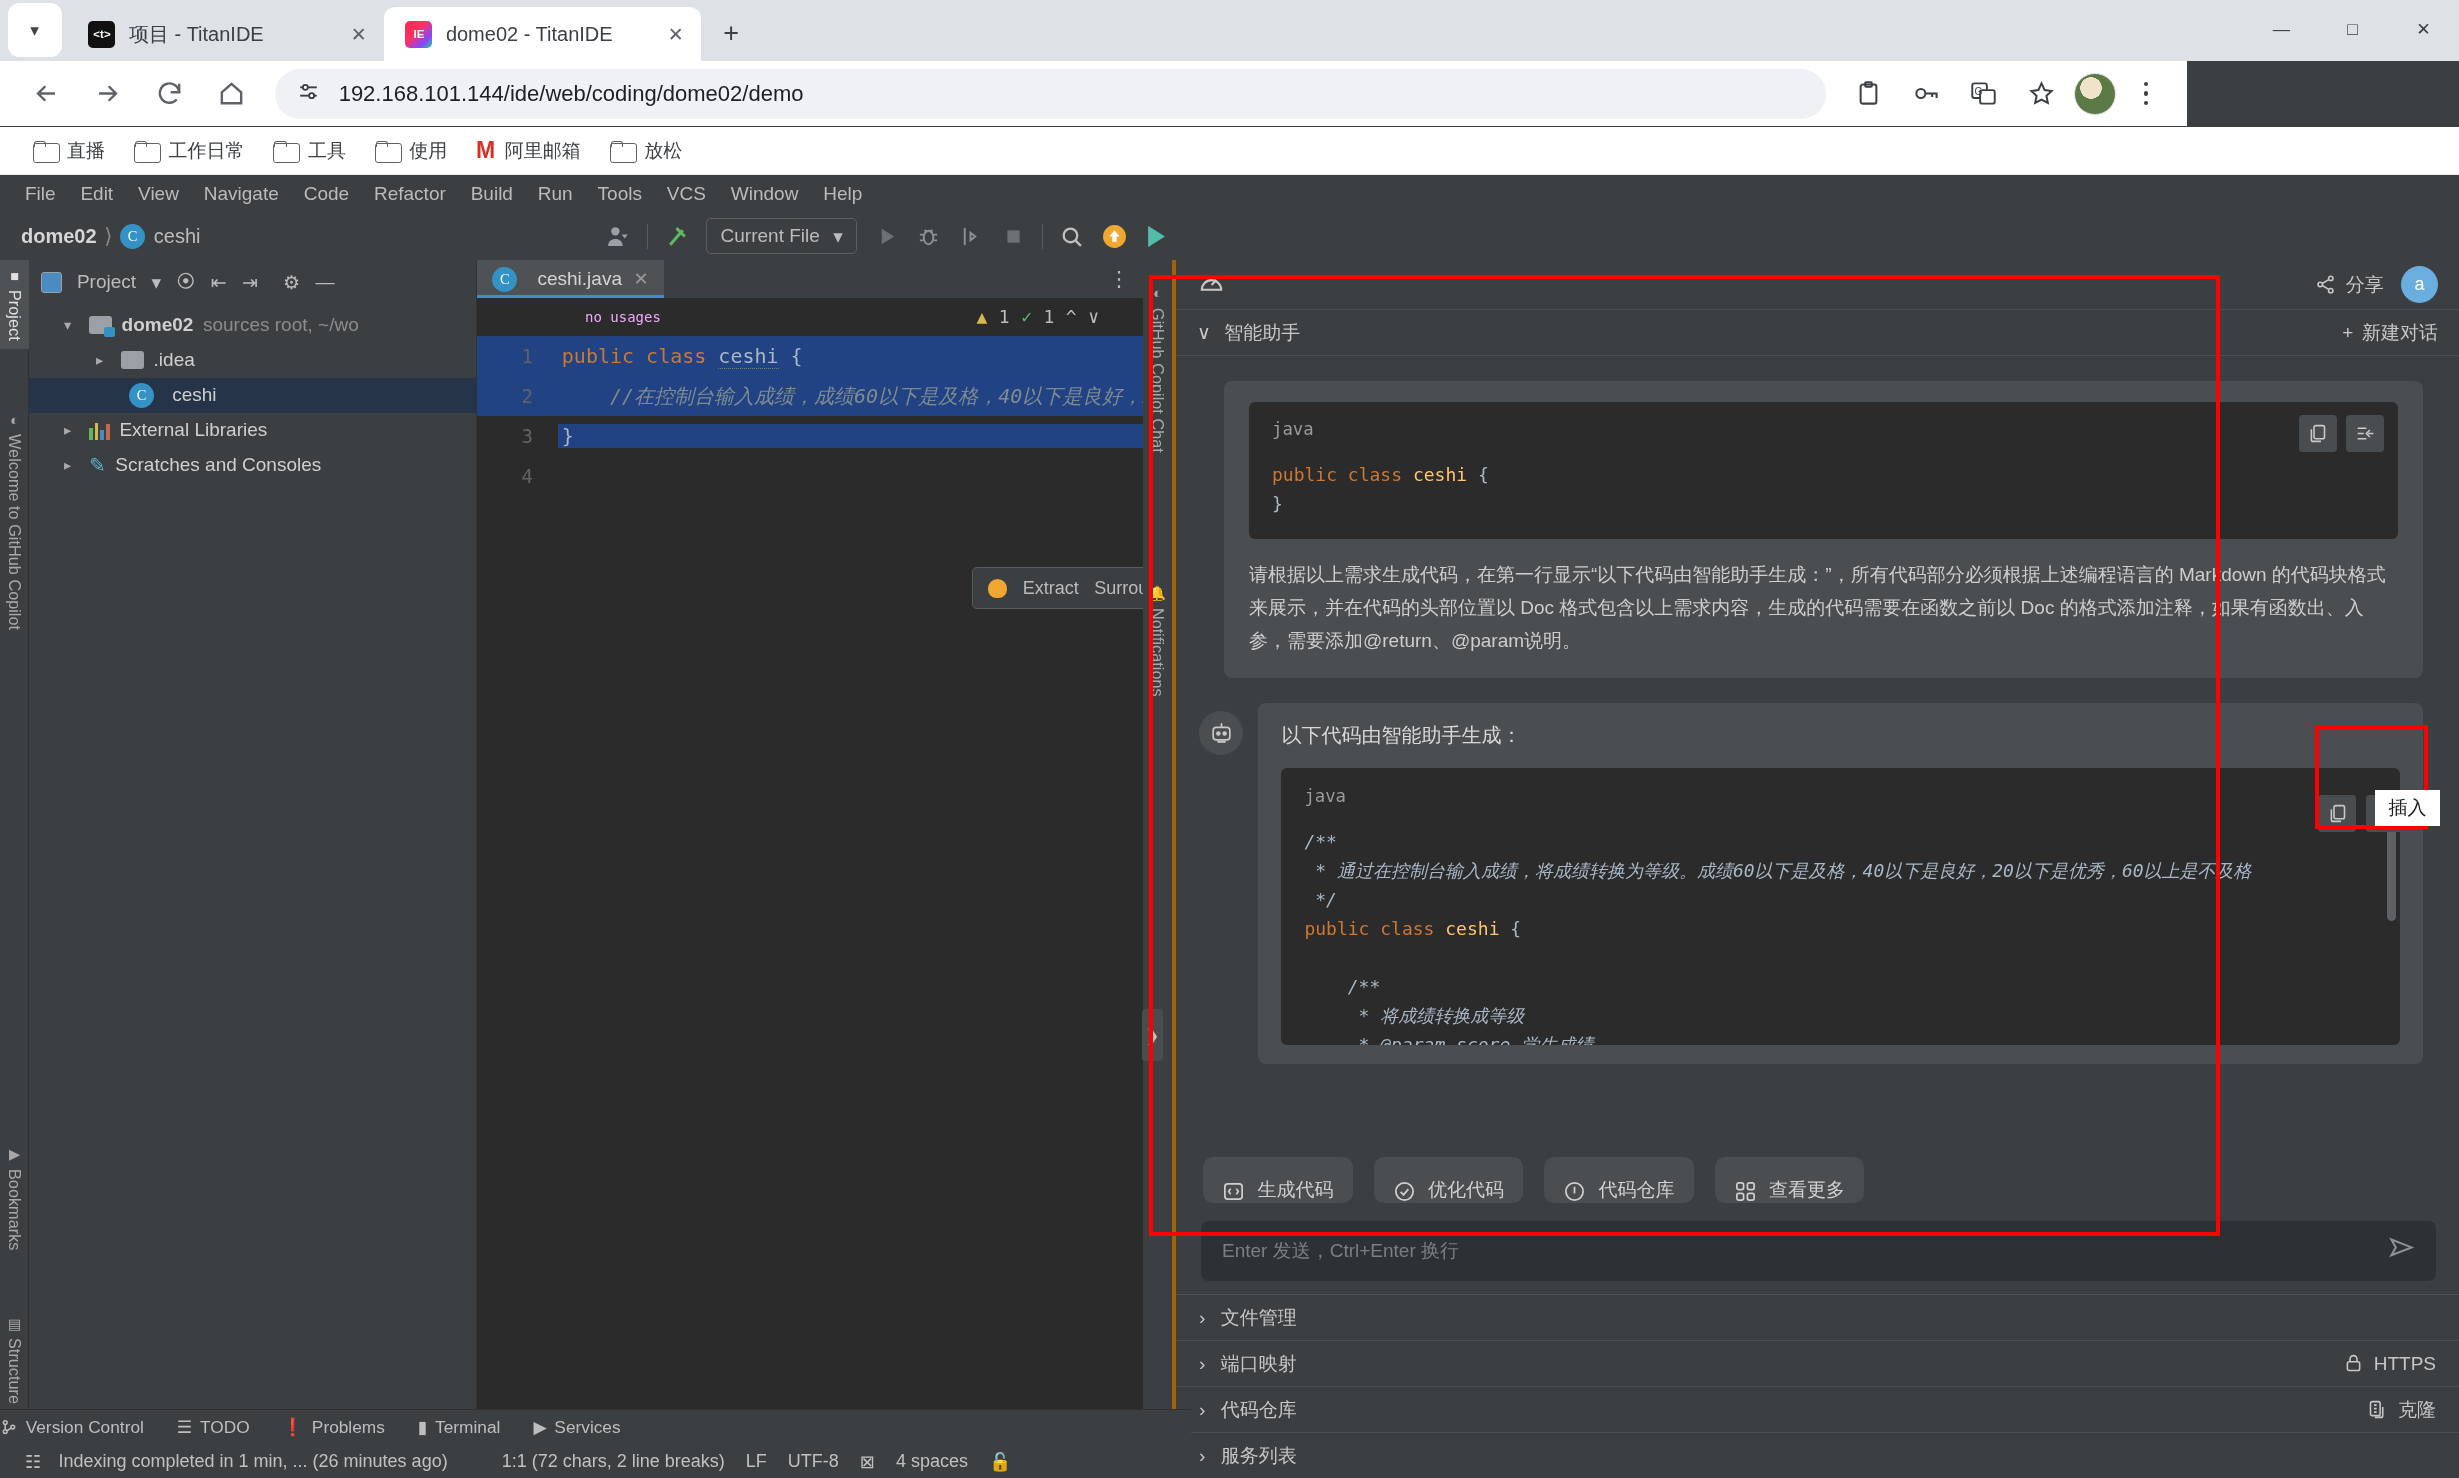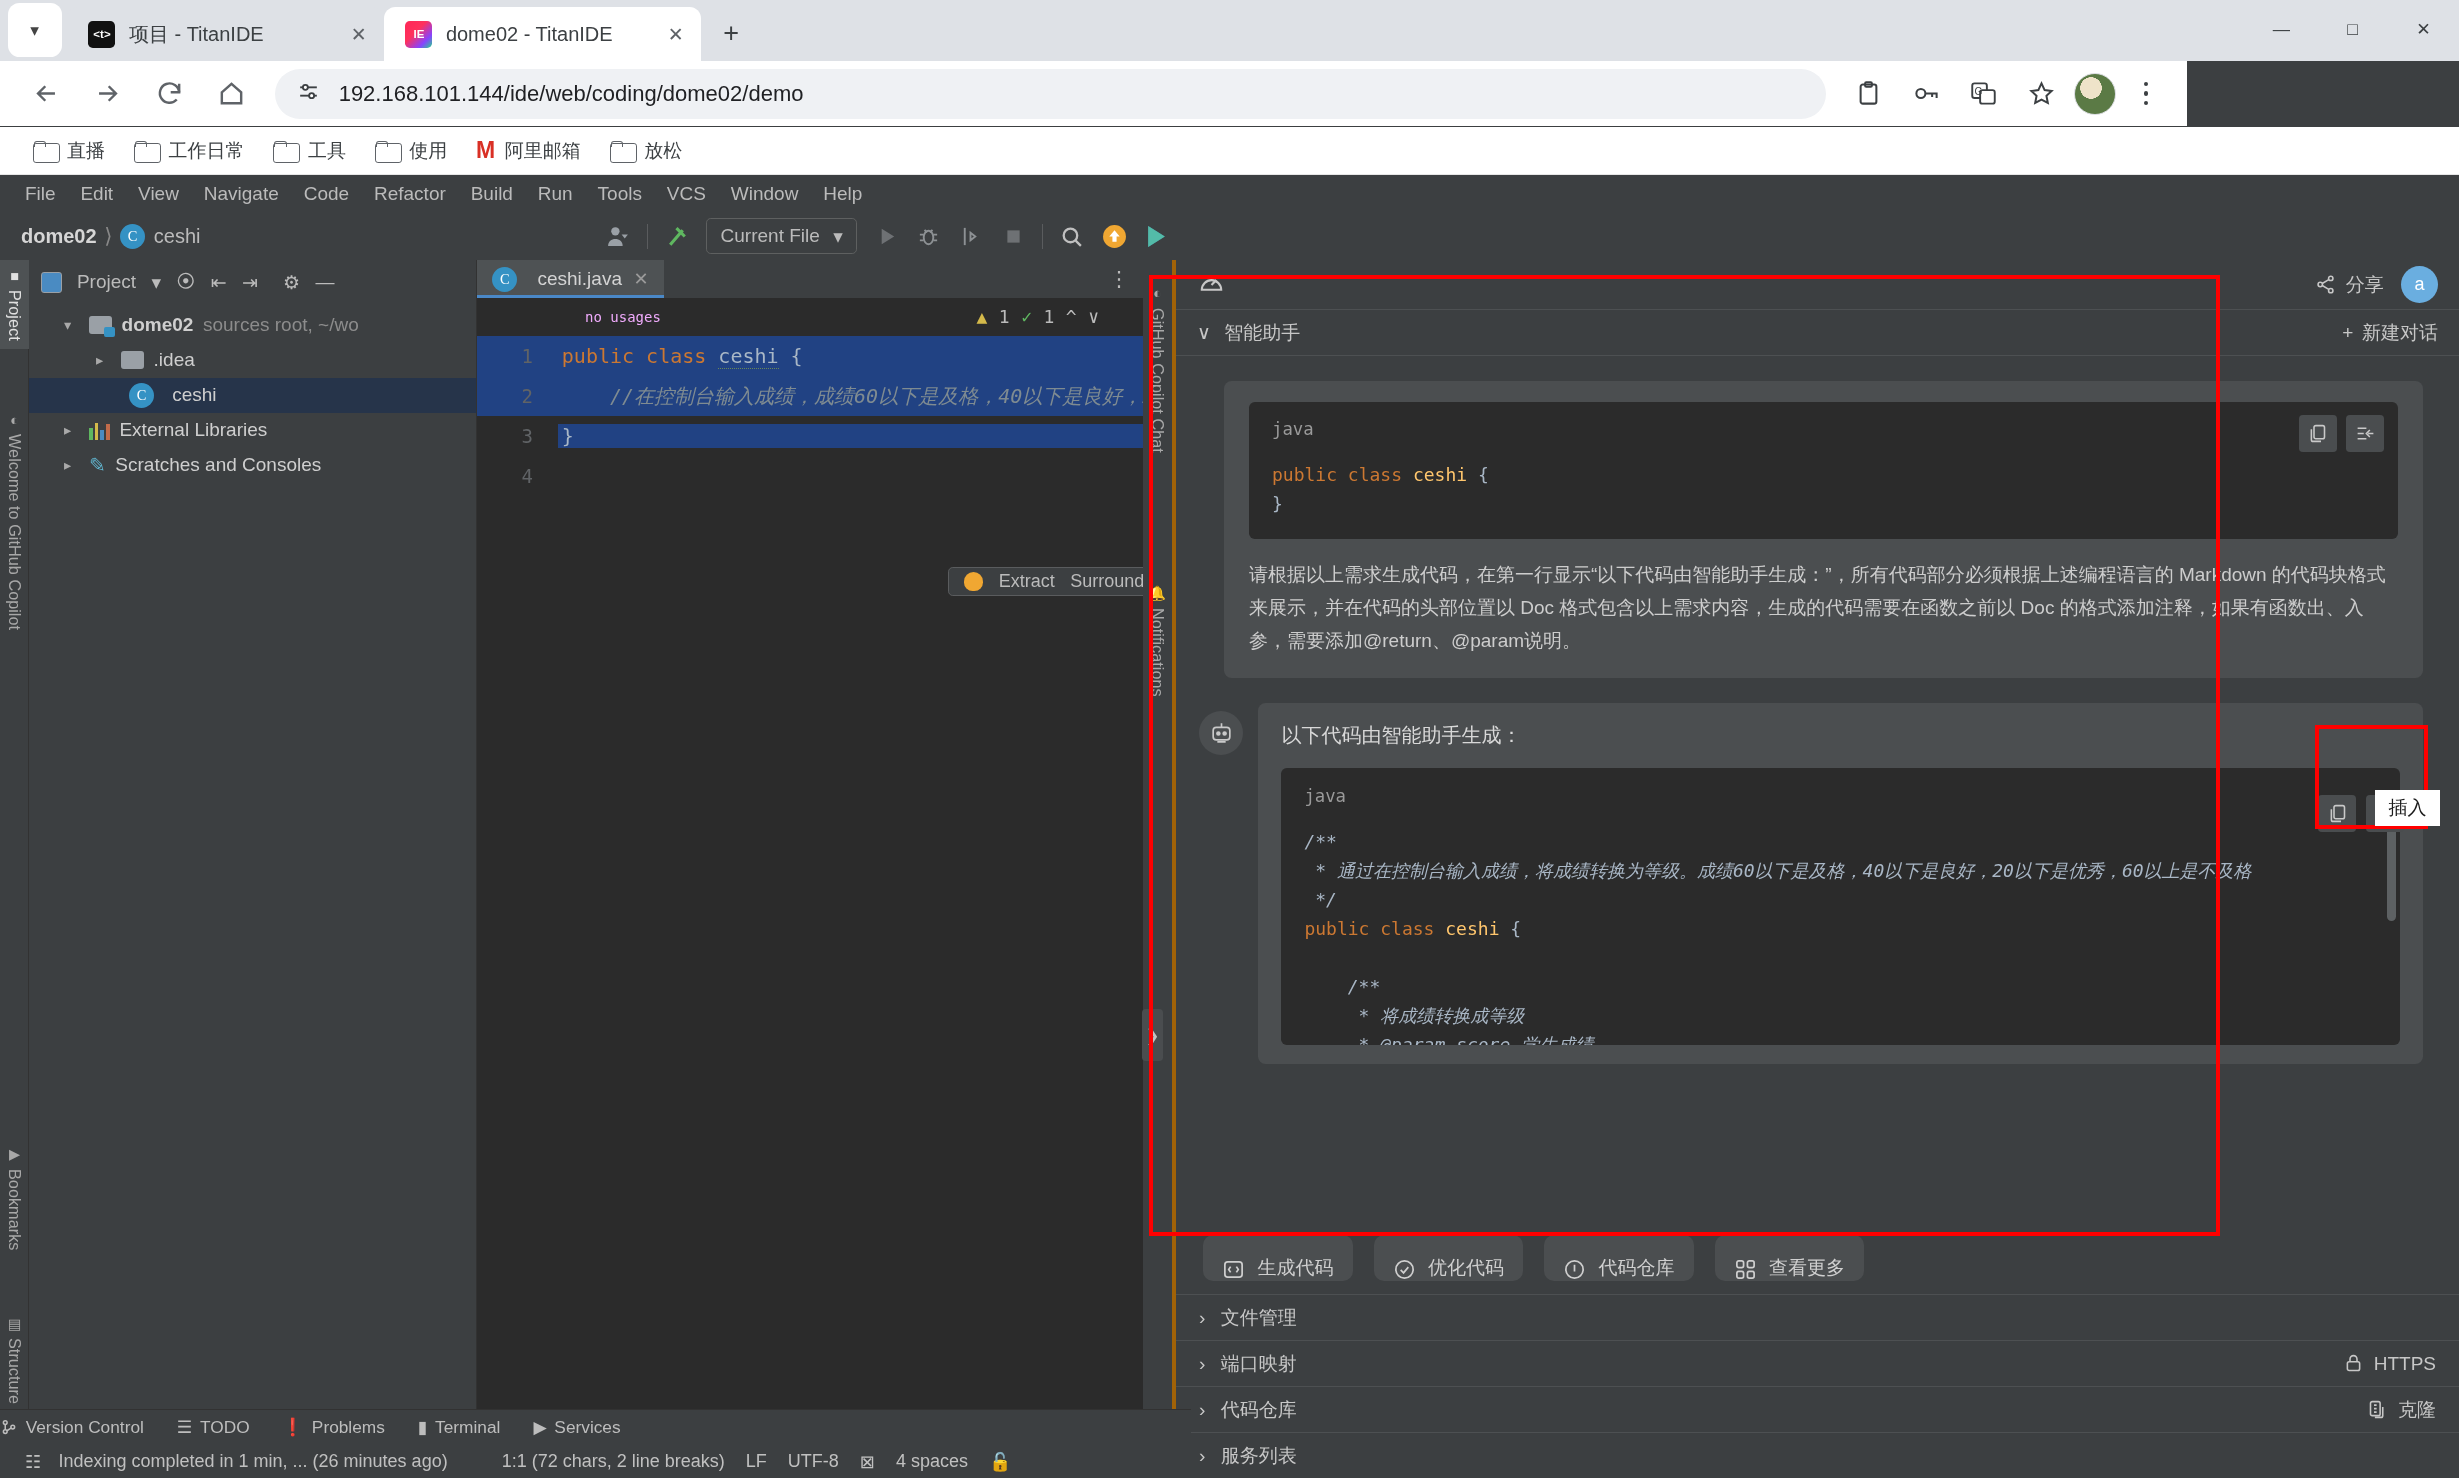--- a/index.html
+++ b/index.html
@@ -165,22 +165,22 @@
   .codeline { height: 40px; display: flex; align-items: center;
     font-size: 20px; white-space: pre; }
   .gutter { width: 81px; text-align: right; padding-right: 25px; color: #606366;
     font-size: 19px; flex: 0 0 81px; }
   .codetext { flex: 1; padding-left: 3.8px; }
   .sel-line { background: #214283; }
   .kw { color: #cc7832; }
   .cls-name { color: #a9b7c6; border-bottom: 1.9px dotted #6a8759; }
   .cmt { color: #7f8b91; font-style: italic; }
   .popup-hint {
-    position: absolute; left: 471px; top: 269px; background: #3c3f41;
-    border: 1px solid #5a5c5e; border-radius: 4.8px; height: 29px;
+    position: absolute; left: 495px; top: 269px; background: #3c3f41;
+    border: 1px solid #5a5c5e; border-radius: 4.8px; height: 42px;
     display: flex; align-items: center; gap: 15.4px; padding: 0 15.4px;
     font-size: 18px; color: #bbb; font-family: "Liberation Sans", sans-serif;
   }
   .bulb { width: 19px; height: 19px; border-radius: 50% 50% 45% 45%; background: #f0a732; }
   .editor-scroll-h { position: absolute; left: 81px; bottom: 1.9px; width: 461px; height: 9.6px;
     background: #5a5c5e; border-radius: 4.8px; }
   .right-rail-edit { width: 29px; background: #3c3f41; flex: 0 0 29px; position: relative; }
 
   
   .ai-panel { width: 1287px; flex: 0 0 1287px; background: #3c3f41;
@@ -721,20 +721,28 @@
             <svg viewBox="0 0 24 24" fill="none" stroke="currentColor" stroke-width="1.8">
                 <rect x="3" y="3" width="7" height="7" rx="2"></rect>
                 <rect x="14" y="3" width="7" height="7" rx="2"></rect>
                 <rect x="3" y="14" width="7" height="7" rx="2"></rect>
                 <rect x="14" y="14" width="7" height="7" rx="2"></rect>
               </svg>
             <span>查看更多</span>
           </div>
         </div>
 
+        <div class="composer">
+          <span class="composer-ph">Enter 发送，Ctrl+Enter 换行</span>
+          <span class="send-ico">
+            <svg viewBox="0 0 24 24" width="27" height="27" fill="none" stroke="currentColor" stroke-width="1.8">
+                <path d="M3 4l18 7-18 7 4-7z"></path>
+              </svg>
+          </span>
+        </div>
 
         <div class="bottom-sections">
           <div class="bsec">
             <span>›</span>
             <span>文件管理</span>
           </div>
           <div class="bsec">
             <span>›</span>
             <span>端口映射</span>
             <span class="right">

